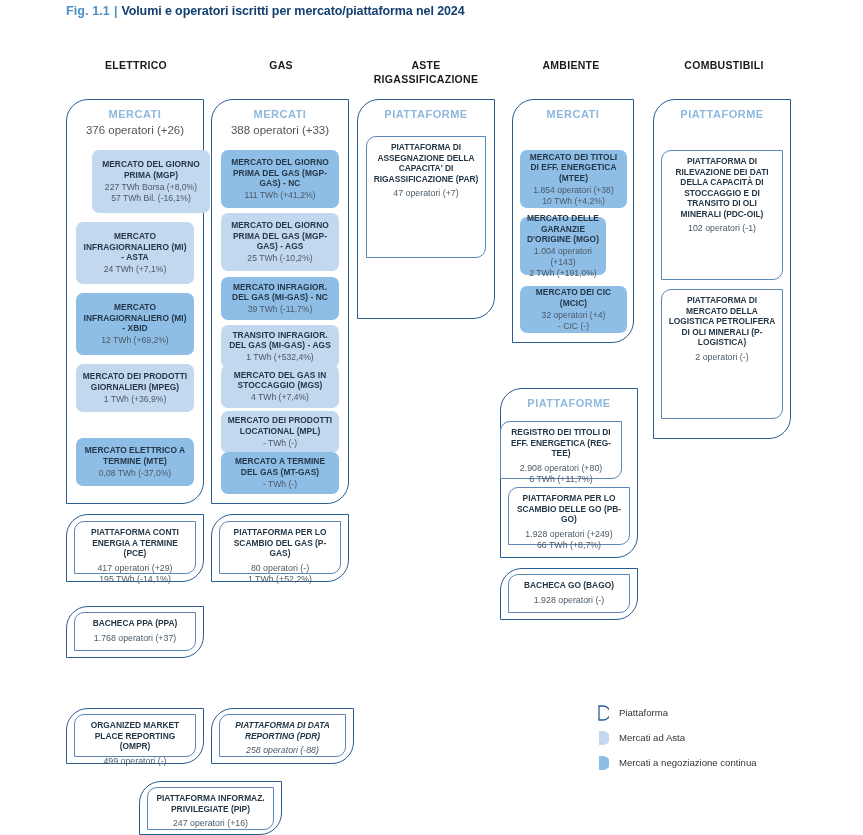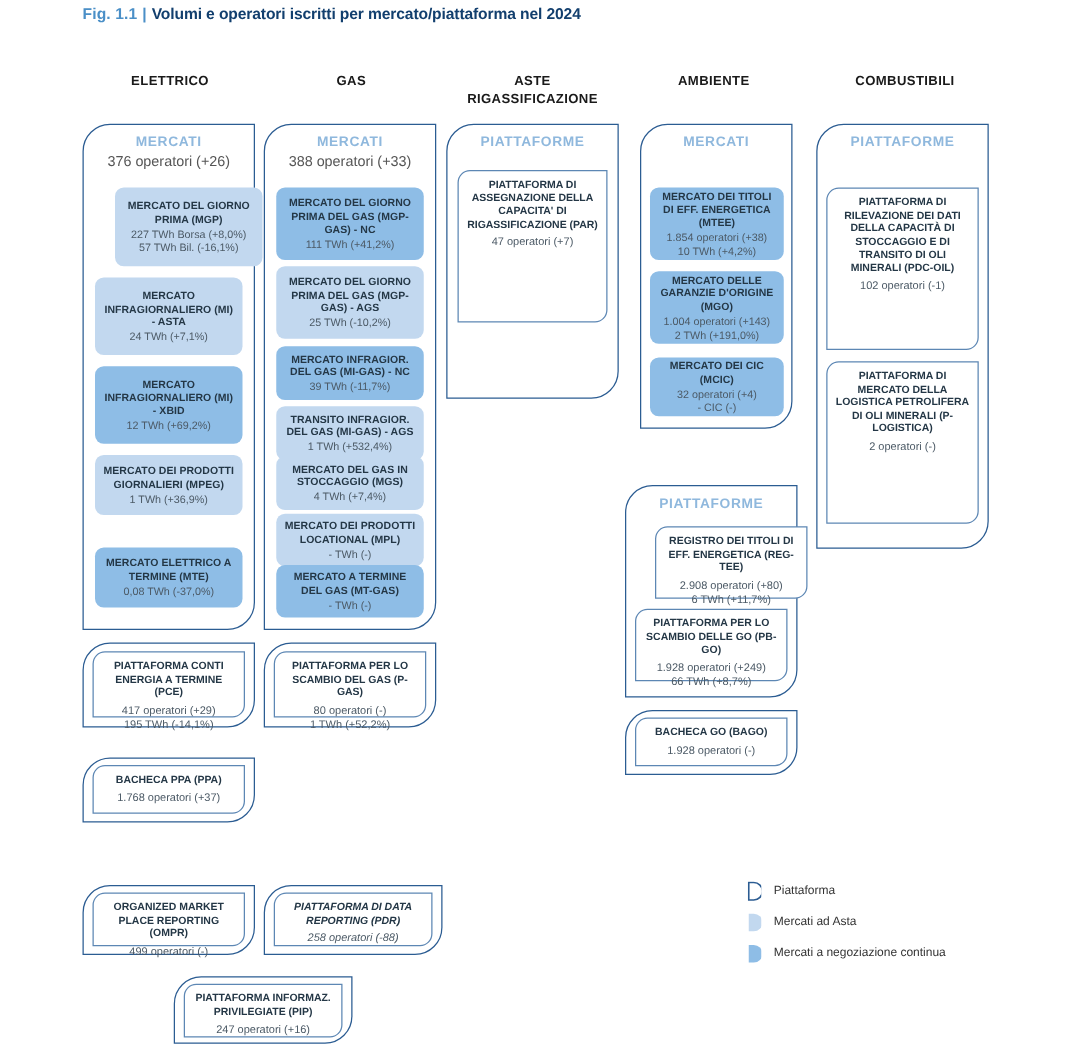--- a/index.html
+++ b/index.html
@@ -209,33 +209,33 @@
   <div class="vals">47 operatori (+7)</div>
 </div>
 
 <div class="dbox" style="left:512px;top:99px;width:122px;height:244px;">
   <div class="grp-title">MERCATI</div>
 </div>
 <div class="chip continua" style="left:520px;top:150px;width:107px;height:58px;">
   <div class="nm">MERCATO DEI TITOLI DI EFF. ENERGETICA (MTEE)</div>
   <div class="vals">1.854 operatori (+38)<br>10 TWh (+4,2%)</div>
 </div>
-<div class="chip continua" style="left:520px;top:217px;width:107px;height:58px;">
+<div class="chip continua" style="left:520px;top:217px;width:86px;height:58px;">
   <div class="nm">MERCATO DELLE GARANZIE D'ORIGINE (MGO)</div>
   <div class="vals">1.004 operatori (+143)<br>2  TWh (+191,0%)</div>
 </div>
 <div class="chip continua" style="left:520px;top:286px;width:107px;height:47px;">
   <div class="nm">MERCATO DEI CIC (MCIC)</div>
   <div class="vals">32 operatori (+4)<br>- CIC (-)</div>
 </div>
 
 <div class="dbox" style="left:500px;top:388px;width:138px;height:170px;">
   <div class="grp-title">PIATTAFORME</div>
 </div>
-<div class="pcard" style="left:524px;top:421px;width:122px;height:58px;">
+<div class="pcard" style="left:500px;top:421px;width:122px;height:58px;">
   <div class="nm">REGISTRO DEI TITOLI DI EFF. ENERGETICA (REG-TEE)</div>
   <div class="vals">2.908 operatori (+80)<br>6 TWh (+11,7%)</div>
 </div>
 <div class="pcard" style="left:508px;top:487px;width:122px;height:58px;">
   <div class="nm">PIATTAFORMA PER LO SCAMBIO DELLE GO (PB-GO)</div>
   <div class="vals">1.928 operatori (+249)<br>66 TWh (+8,7%)</div>
 </div>
 
 <div class="dbox" style="left:500px;top:568px;width:138px;height:52px;"></div>
 <div class="pcard" style="left:508px;top:574px;width:122px;height:39px;">

